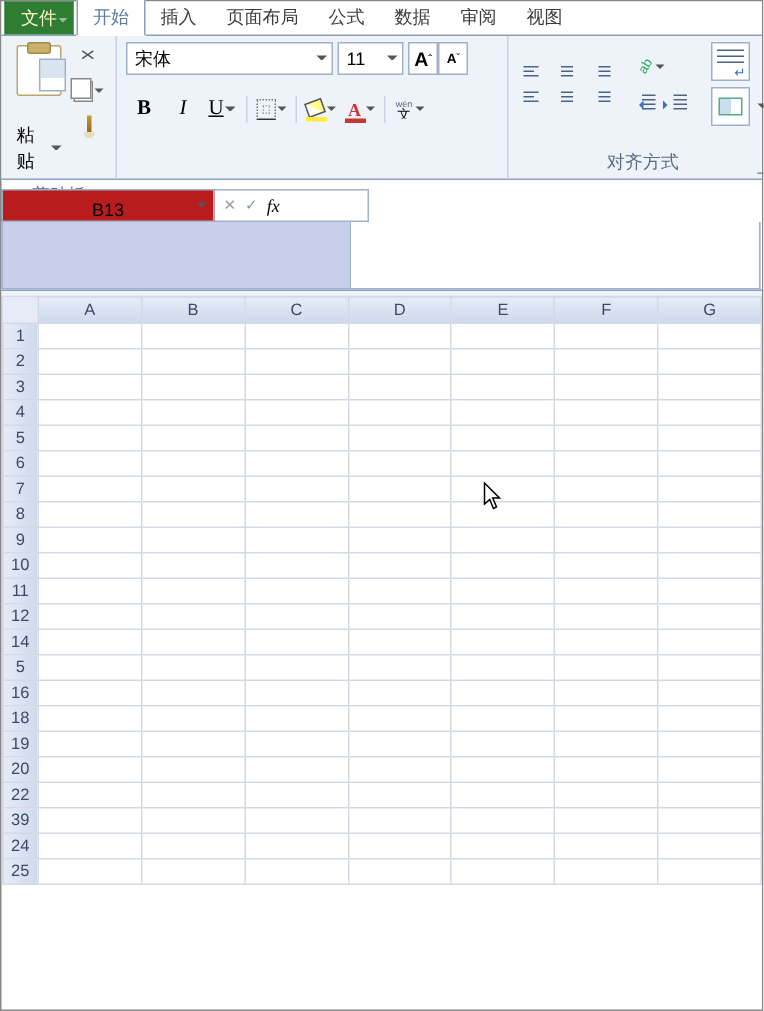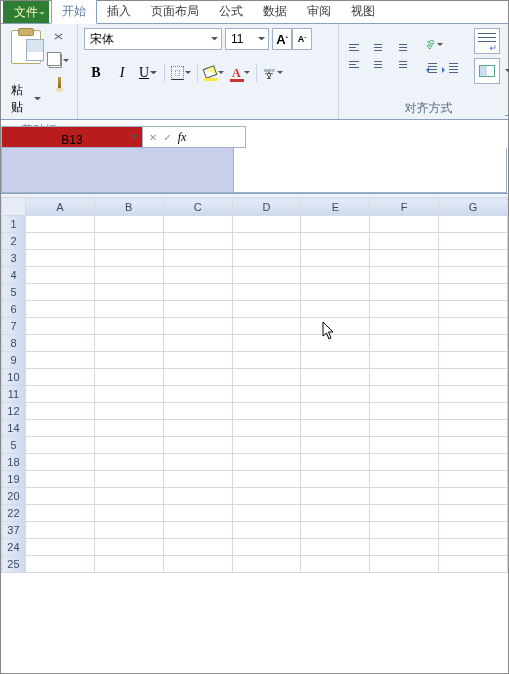--- a/index.html
+++ b/index.html
@@ -419,20 +419,30 @@
             <th>5</th>
             <td></td>
             <td></td>
             <td></td>
             <td></td>
             <td></td>
             <td></td>
             <td class="colG"></td>
           </tr>
           <tr>
+            <th>16</th>
+            <td></td>
+            <td></td>
+            <td></td>
+            <td></td>
+            <td></td>
+            <td></td>
+            <td class="colG"></td>
+          </tr>
+          <tr>
             <th>18</th>
             <td></td>
             <td></td>
             <td></td>
             <td></td>
             <td></td>
             <td></td>
             <td class="colG"></td>
           </tr>
           <tr>
@@ -459,21 +469,21 @@
             <th>22</th>
             <td></td>
             <td></td>
             <td></td>
             <td></td>
             <td></td>
             <td></td>
             <td class="colG"></td>
           </tr>
           <tr>
-            <th>37</th>
+            <th>39</th>
             <td></td>
             <td></td>
             <td></td>
             <td></td>
             <td></td>
             <td></td>
             <td class="colG"></td>
           </tr>
           <tr>
             <th>24</th>

